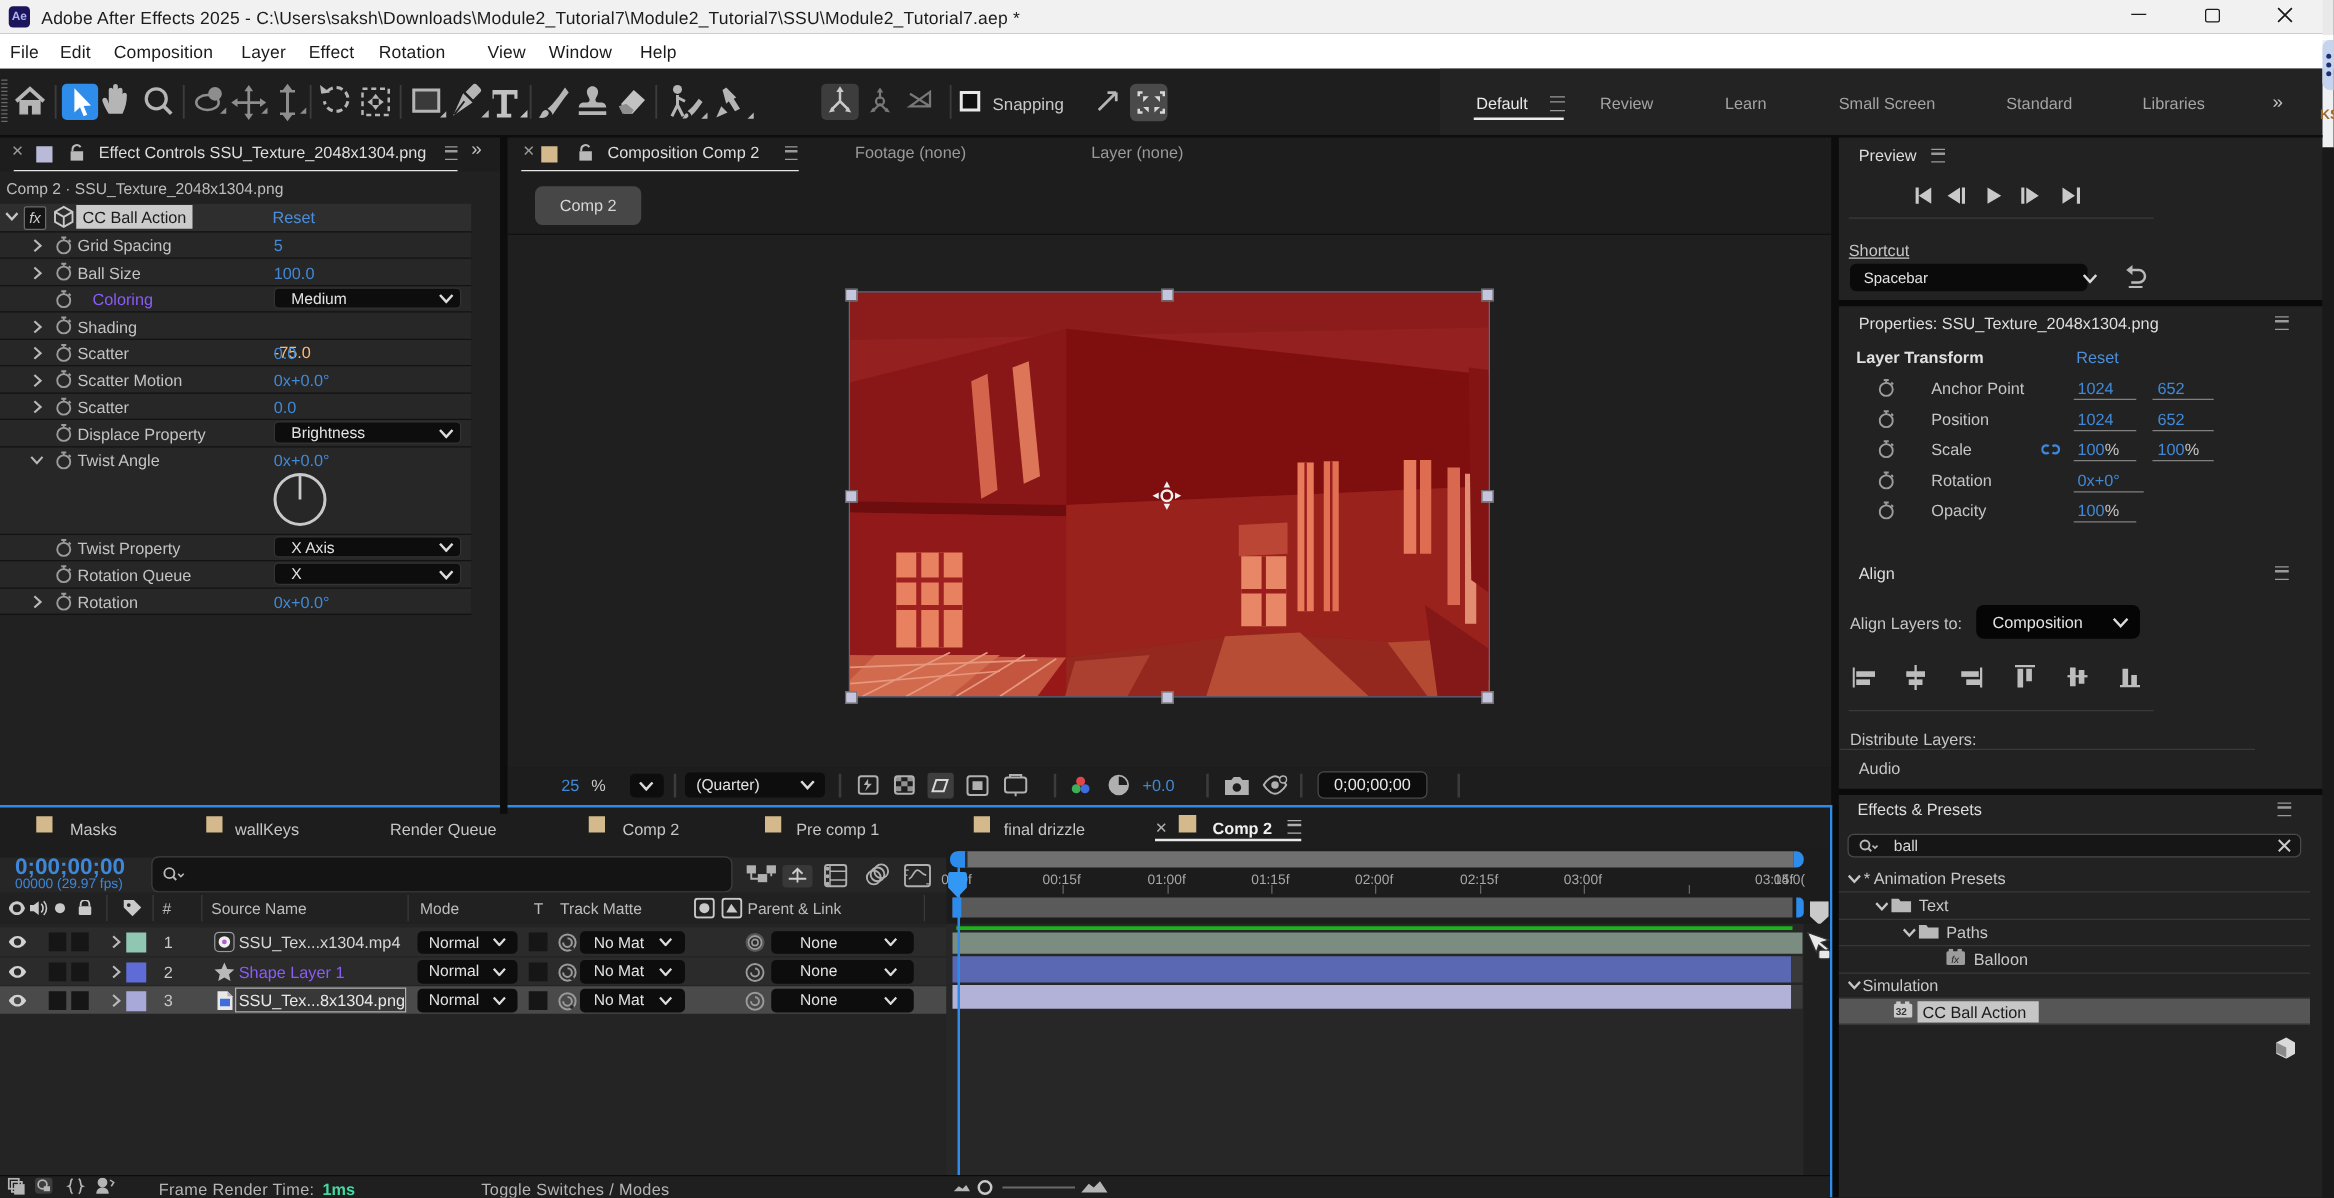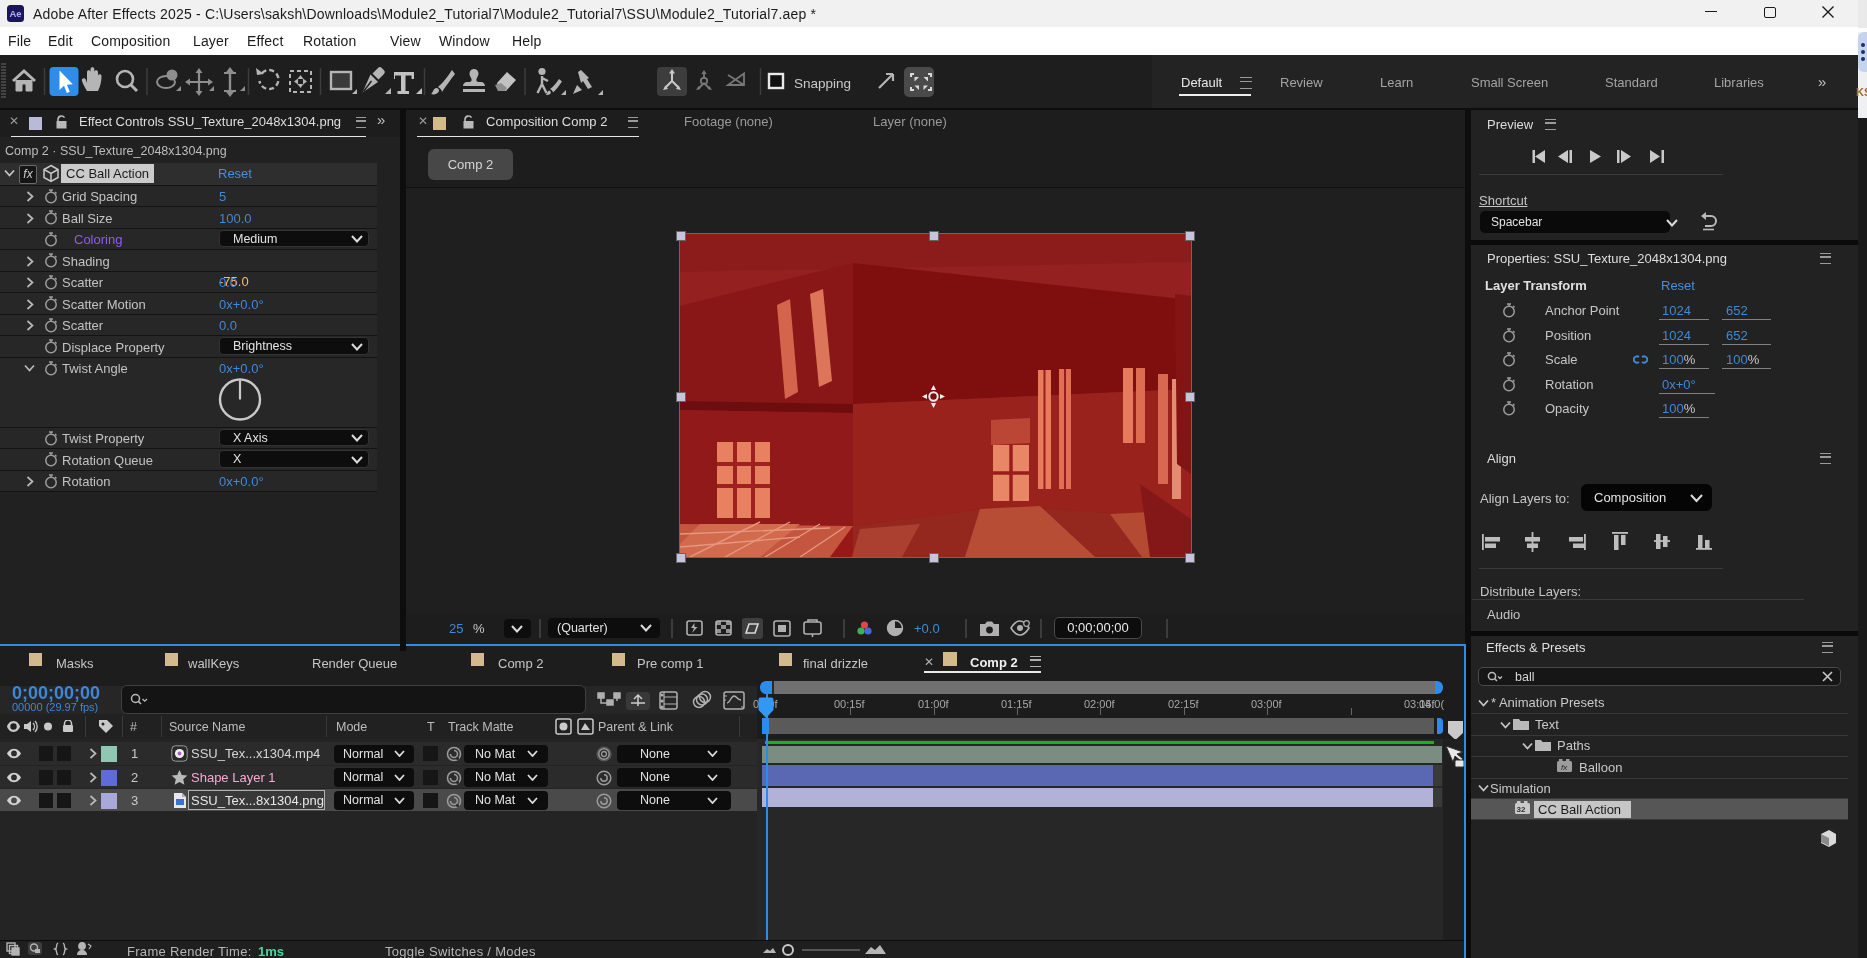--- a/index.html
+++ b/index.html
@@ -875,21 +875,21 @@
     <div class="abs" style="left:39px;top:769.5px;width:14px;height:15px;background:#161616;"></div>
     <div class="abs" style="left:57px;top:769.5px;width:14px;height:15px;background:#161616;"></div>
     <svg class="abs" style="left:89px;top:771.5px" width="8" height="11" viewBox="0 0 8 11">
         <path d="M1.5 1l5 4.5-5 4.5" fill="none" stroke="#b9b9b9" stroke-width="1.7"></path>
       </svg>
     <div class="abs" style="left:101px;top:769.5px;width:16px;height:16px;background:#5f6cd8;"></div>
     <div class="tx" style="left:131px;top:769.5px;color:#c9c9c9;">2</div>
     <svg class="abs" style="left:171px;top:768.5px" width="17" height="17" viewBox="0 0 17 17">
         <path d="M8.5 1l2.3 5.1 5.6.5-4.2 3.7 1.2 5.5-4.9-2.9-4.9 2.9 1.2-5.5L.6 6.6l5.6-.5z" fill="#b9b9b9"></path>
       </svg>
-    <div class="tx" style="left:191px;top:769.5px;color:#f9a8d4;">Shape Layer 1</div>
+    <div class="tx" style="left:191px;top:769.5px;color:#8b5cf6;">Shape Layer 1</div>
 
     <svg class="abs" style="left:7px;top:794.5px" width="14" height="11" viewBox="0 0 14 11">
         <path d="M7 .8C3.4.8 1 3.8 0 5.5 1 7.2 3.4 10.2 7 10.2s6-3 7-4.7C13 3.8 10.6.8 7 .8zm0 7.5a2.9 2.9 0 1 1 0-5.8 2.9 2.9 0 0 1 0 5.8z" fill="#d2d2d2"></path>
       </svg>
     <div class="abs" style="left:39px;top:792.5px;width:14px;height:15px;background:#161616;"></div>
     <div class="abs" style="left:57px;top:792.5px;width:14px;height:15px;background:#161616;"></div>
     <svg class="abs" style="left:89px;top:794.5px" width="8" height="11" viewBox="0 0 8 11">
         <path d="M1.5 1l5 4.5-5 4.5" fill="none" stroke="#b9b9b9" stroke-width="1.7"></path>
       </svg>
     <div class="abs" style="left:101px;top:792.5px;width:16px;height:16px;background:#a9a9d9;"></div>

